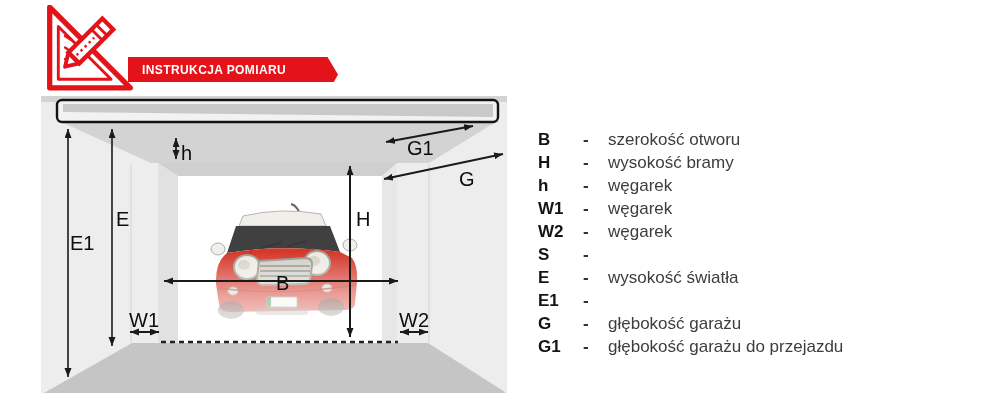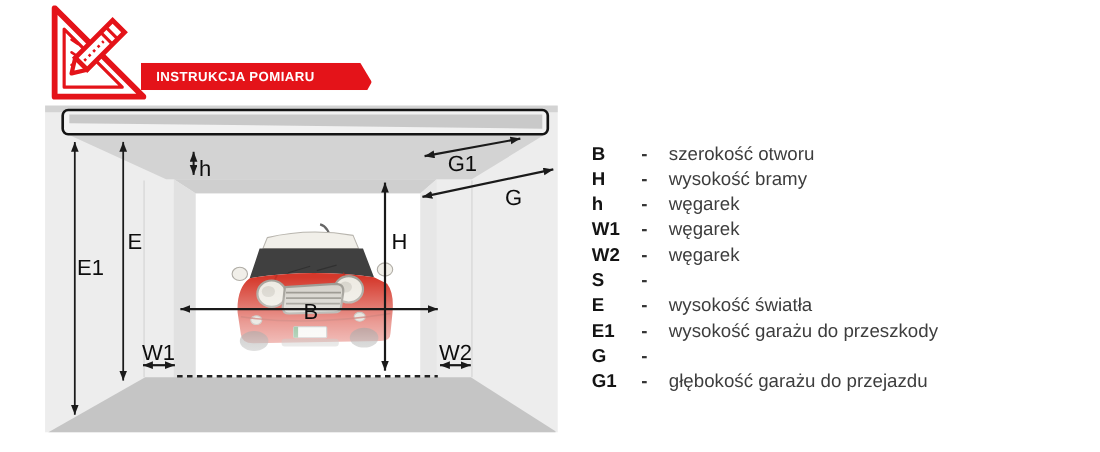--- a/index.html
+++ b/index.html
@@ -160,25 +160,25 @@
       <span class="sep">-</span>
     </div>
     <div class="legend-row">
       <span class="sym">E</span>
       <span class="sep">-</span>
       <span class="desc">wysokość światła</span>
     </div>
     <div class="legend-row">
       <span class="sym">E1</span>
       <span class="sep">-</span>
-      <span class="desc">wysokość garażu do przeszkody</span>
     </div>
     <div class="legend-row">
       <span class="sym">G</span>
       <span class="sep">-</span>
+      <span class="desc">głębokość garażu</span>
     </div>
     <div class="legend-row">
       <span class="sym">G1</span>
       <span class="sep">-</span>
       <span class="desc">głębokość garażu do przejazdu</span>
     </div>
   </div>
 
 </div>
 

